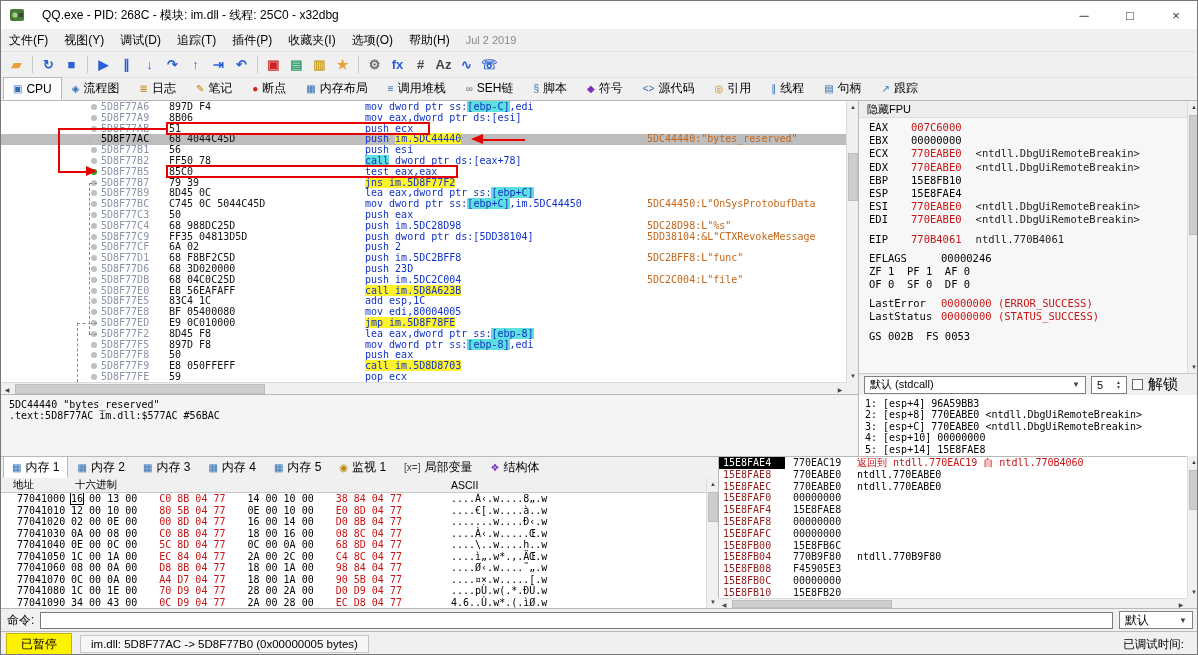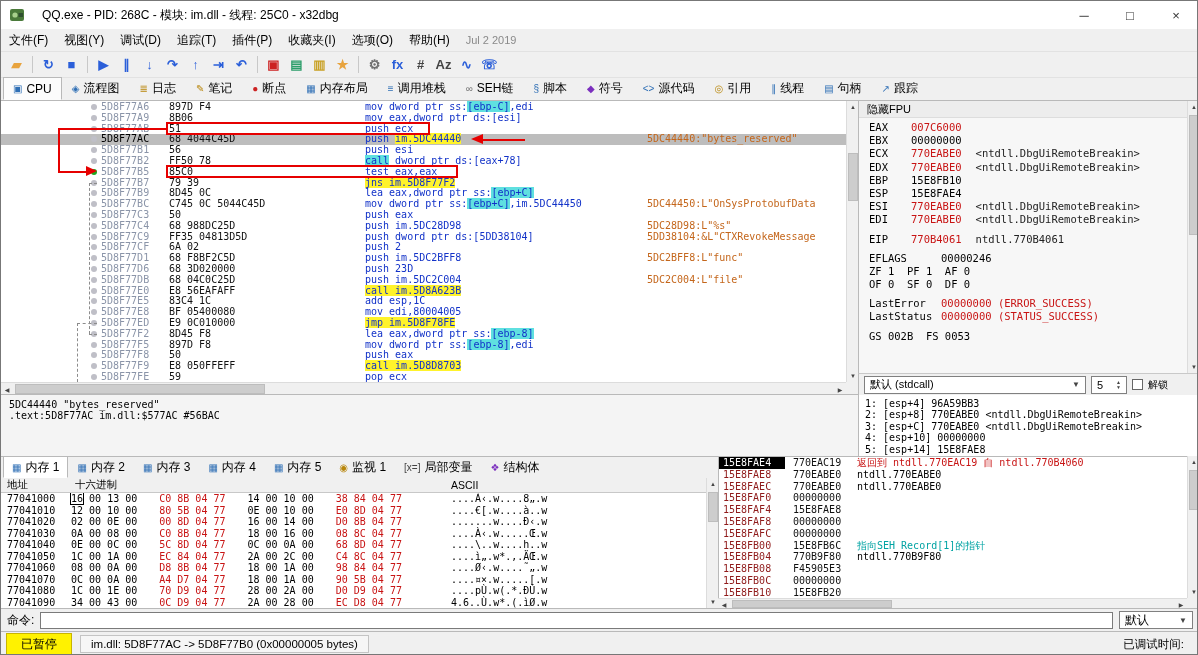--- a/index.html
+++ b/index.html
@@ -76,39 +76,39 @@
   .reg-e{margin-left:14px;color:#222}
 
   
   #convrow{left:857px;top:372px;width:341px;height:22px;background:#F0F0F0;border-left:1px solid #B9B9B9;border-top:1px solid #C9C9C9;display:flex;align-items:center;gap:5px;padding:0 5px;font-size:11px}
   .combo{background:#FFF;border:1px solid #808080;height:18px;display:flex;align-items:center;padding:0 5px;position:relative}
   .combo .arrow{margin-left:auto;font-size:8px;color:#444;padding-left:6px}
   #conv-combo{width:222px}
   #conv-spin{width:36px}
   .spin-arrows{margin-left:auto;display:flex;flex-direction:column;font-size:5px;line-height:5px;color:#444}
   .checkbox{width:11px;height:11px;background:#FFF;border:1px solid #666;flex:none}
-  .check-label{font-size:10px}
+  .check-label{font-size:15px}
 
   
   #args{left:857px;top:394px;width:341px;height:61px;background:#FFF;border-left:1px solid #B9B9B9;font-family:"DejaVu Sans Mono",monospace;font-size:10px;padding:3px 6px;overflow:hidden}
   .arg-line{height:11.4px;line-height:11.4px;white-space:pre}
 
   
   #bottabs{left:0;top:455px;width:717px;height:22px;background:#F0F0F0;border-top:1px solid #B9B9B9;display:flex;align-items:flex-end;padding-left:2px}
   .btab{display:inline-flex;align-items:center;gap:4px;padding:2px 8px;font-size:12px;height:22px;border:1px solid transparent;white-space:nowrap}
   .btab.active{background:#FFF;border:1px solid #B9B9B9;border-bottom-color:#FFF}
   .btab-ic{font-size:10px}
 
   
   #memhdr{left:0;top:477px;width:705px;height:15px;background:#F0F0F0;border-bottom:1px solid #C8C8C8;display:flex;font-size:10.5px;align-items:center}
-  #memhdr .h-addr{width:70px;padding-left:6px;flex:none}
+  #memhdr .h-addr{width:70px;padding-left:12px;flex:none}
   #memhdr .h-hex{width:380px;padding-left:4px;flex:none}
   #memrows{left:0;top:492px;width:705px;height:115px;background:#FFF;font-family:"DejaVu Sans Mono",monospace;font-size:10px;overflow:hidden}
   .mem-row{display:flex;height:11.5px;line-height:11.5px;white-space:pre}
-  .mem-addr{width:70px;padding-left:6px;flex:none}
+  .mem-addr{width:70px;padding-left:16px;flex:none}
   .mem-hex{width:380px;flex:none;display:flex}
   .mem-hex .grp{margin-right:22px;white-space:pre}
   .mem-hex .red,.mem-ascii .red{color:var(--value-red,#C81414)}
   .selbyte{outline:1px solid #000}
   .mem-ascii{white-space:pre}
 
   
   #stack{left:717px;top:455px;width:469px;height:142px;background:#FFF;border-left:1px solid #B9B9B9;border-top:1px solid #B9B9B9;font-family:"DejaVu Sans Mono",monospace;font-size:10px;overflow:hidden}
   .stk-row{display:flex;height:11.8px;line-height:11.8px;white-space:pre}
   .stk-addr{width:66px;flex:none;padding-left:4px;color:var(--stack-addr-red,#8F1A1A)}
@@ -423,21 +423,21 @@
   </div>
 
   <div id="stack" class="abs">
       <div class="stk-row sel"><span class="stk-addr">15E8FAE4</span><span class="stk-val">770EAC19</span><span class="stk-com red">返回到 ntdll.770EAC19 自 ntdll.770B4060</span></div>
       <div class="stk-row"><span class="stk-addr">15E8FAE8</span><span class="stk-val">770EABE0</span><span class="stk-com">ntdll.770EABE0</span></div>
       <div class="stk-row"><span class="stk-addr">15E8FAEC</span><span class="stk-val">770EABE0</span><span class="stk-com">ntdll.770EABE0</span></div>
       <div class="stk-row"><span class="stk-addr">15E8FAF0</span><span class="stk-val">00000000</span><span class="stk-com"></span></div>
       <div class="stk-row"><span class="stk-addr">15E8FAF4</span><span class="stk-val">15E8FAE8</span><span class="stk-com"></span></div>
       <div class="stk-row"><span class="stk-addr">15E8FAF8</span><span class="stk-val">00000000</span><span class="stk-com"></span></div>
       <div class="stk-row"><span class="stk-addr">15E8FAFC</span><span class="stk-val">00000000</span><span class="stk-com"></span></div>
-      <div class="stk-row"><span class="stk-addr">15E8FB00</span><span class="stk-val">15E8FB6C</span><span class="stk-com teal">指向SEH_Record[1]的指针</span></div>
+      <div class="stk-row"><span class="stk-addr">15E8FB00</span><span class="stk-val">15E8FB6C</span></div>
       <div class="stk-row"><span class="stk-addr">15E8FB04</span><span class="stk-val">770B9F80</span><span class="stk-com">ntdll.770B9F80</span></div>
       <div class="stk-row"><span class="stk-addr">15E8FB08</span><span class="stk-val">F45905E3</span><span class="stk-com"></span></div>
       <div class="stk-row"><span class="stk-addr">15E8FB0C</span><span class="stk-val">00000000</span><span class="stk-com"></span></div>
       <div class="stk-row"><span class="stk-addr">15E8FB10</span><span class="stk-val">15E8FB20</span><span class="stk-com"></span></div>
     </div>
   <div class="abs sb" style="left:1186px;top:455px;width:12px;height:142px;border-left:1px solid #DCDCDC">
     <span class="sb-btn" style="left:0;top:0;width:12px;height:12px">▲</span>
     <span class="sb-thumb" style="left:1px;top:14px;width:10px;height:40px"></span>
     <span class="sb-btn" style="left:0;bottom:0;width:12px;height:12px">▼</span>
   </div>

